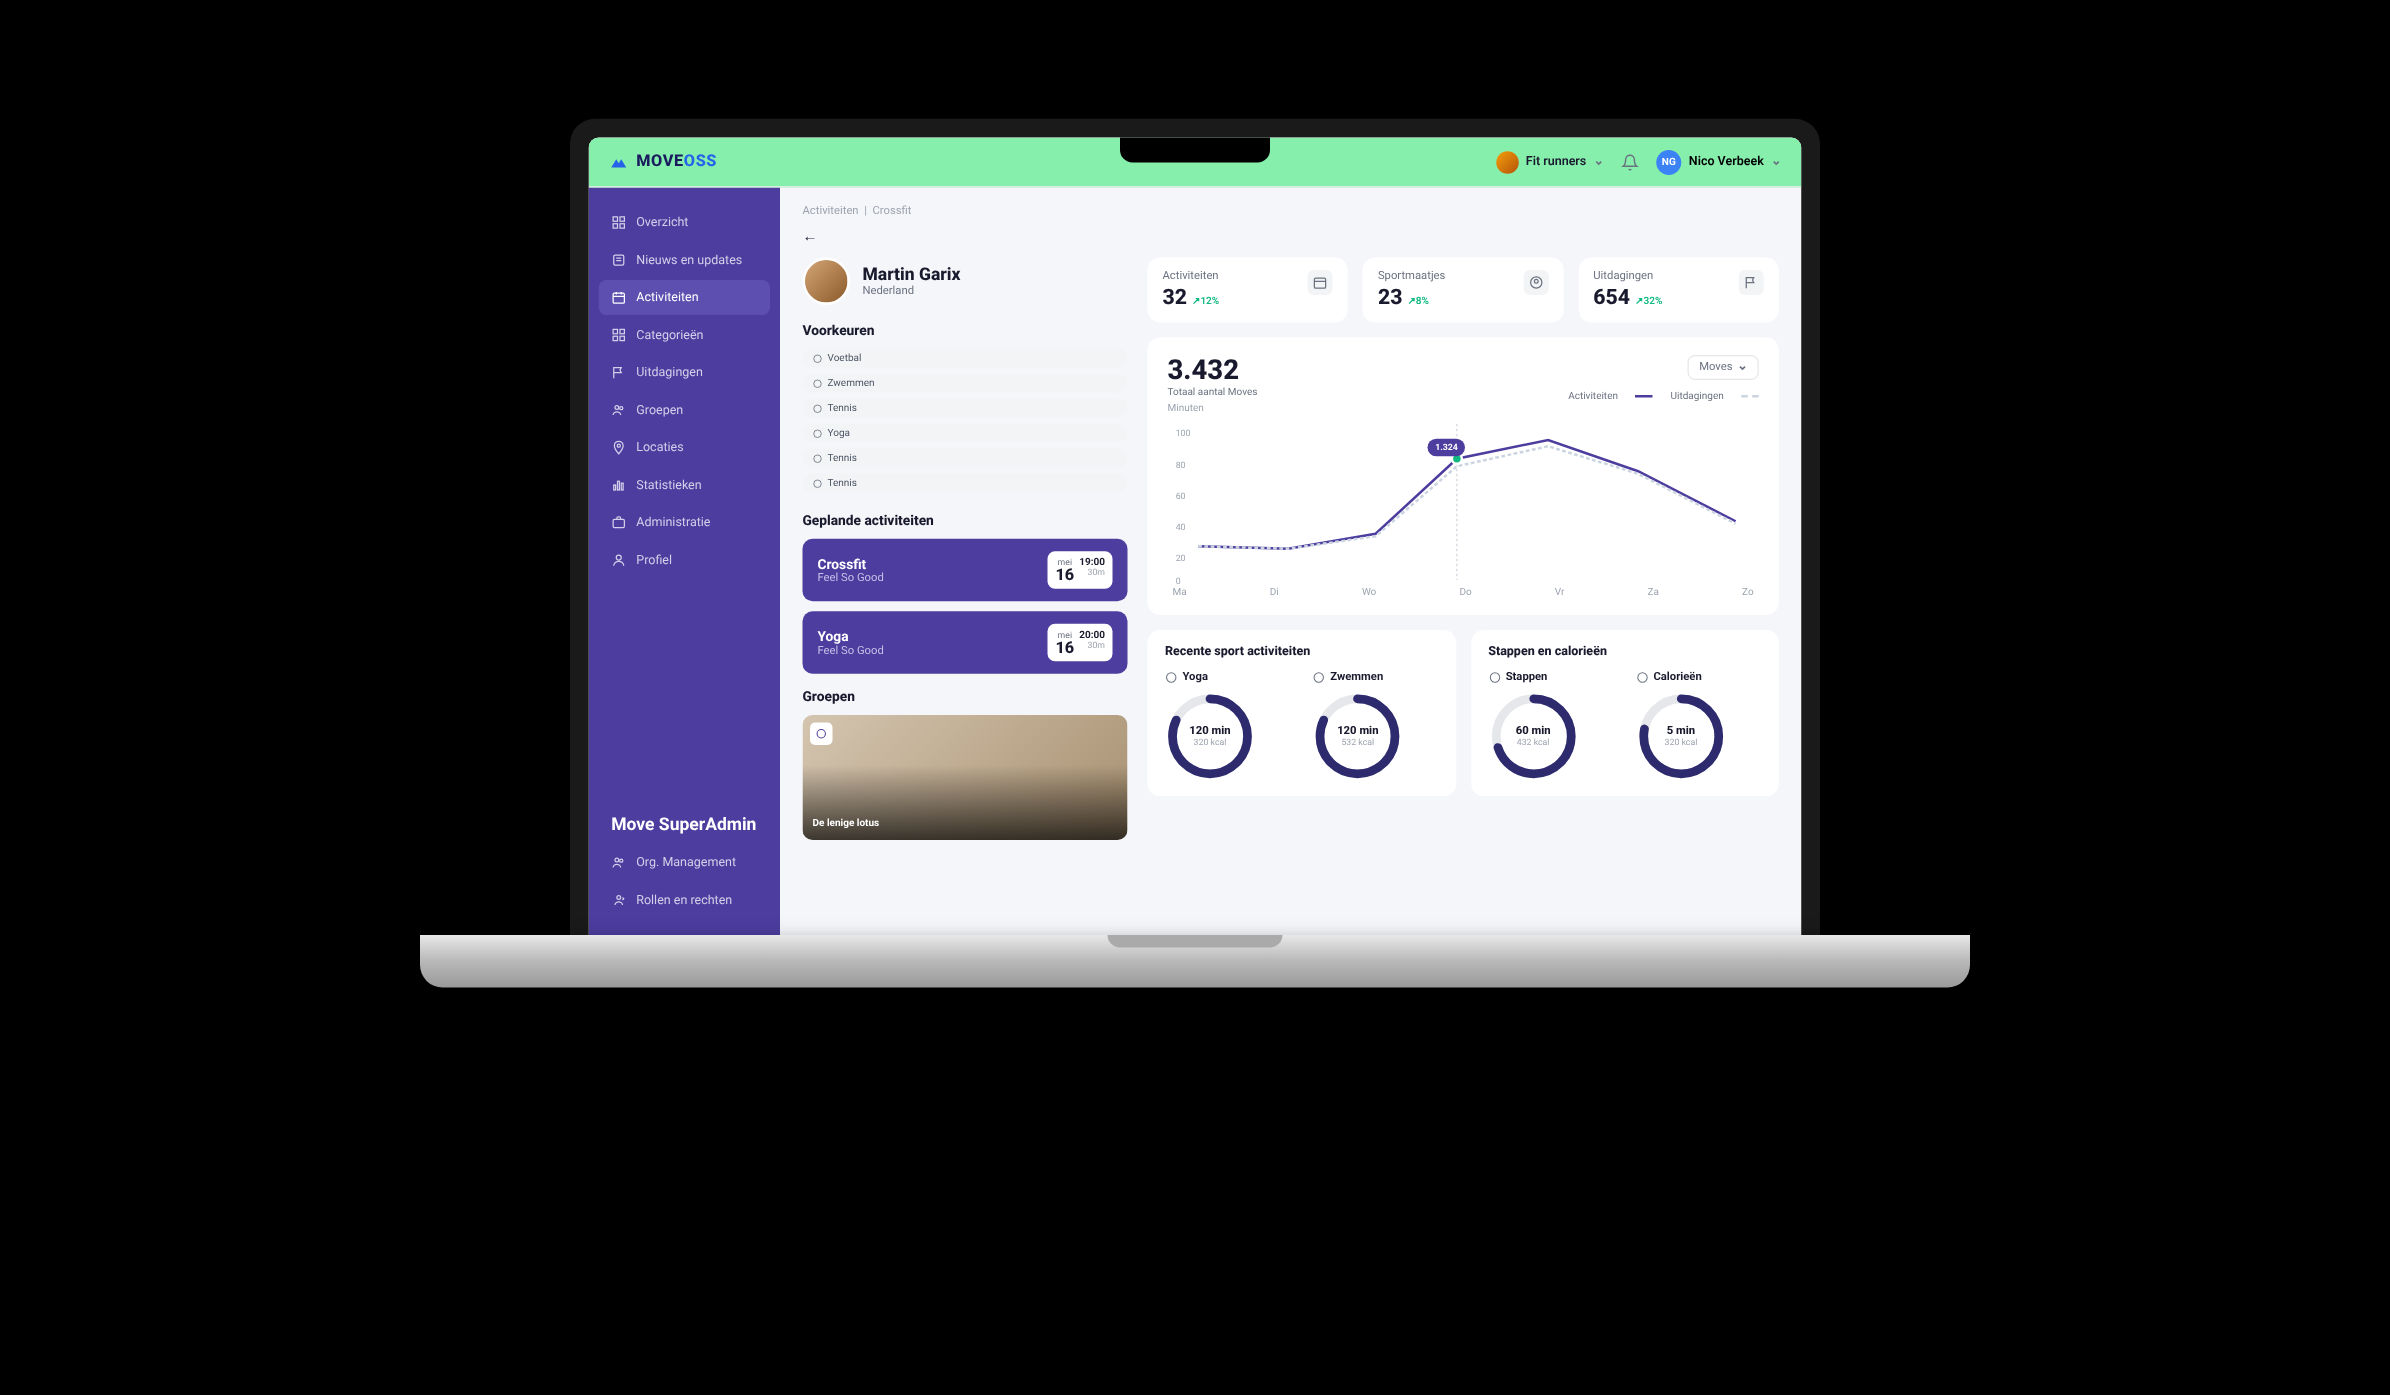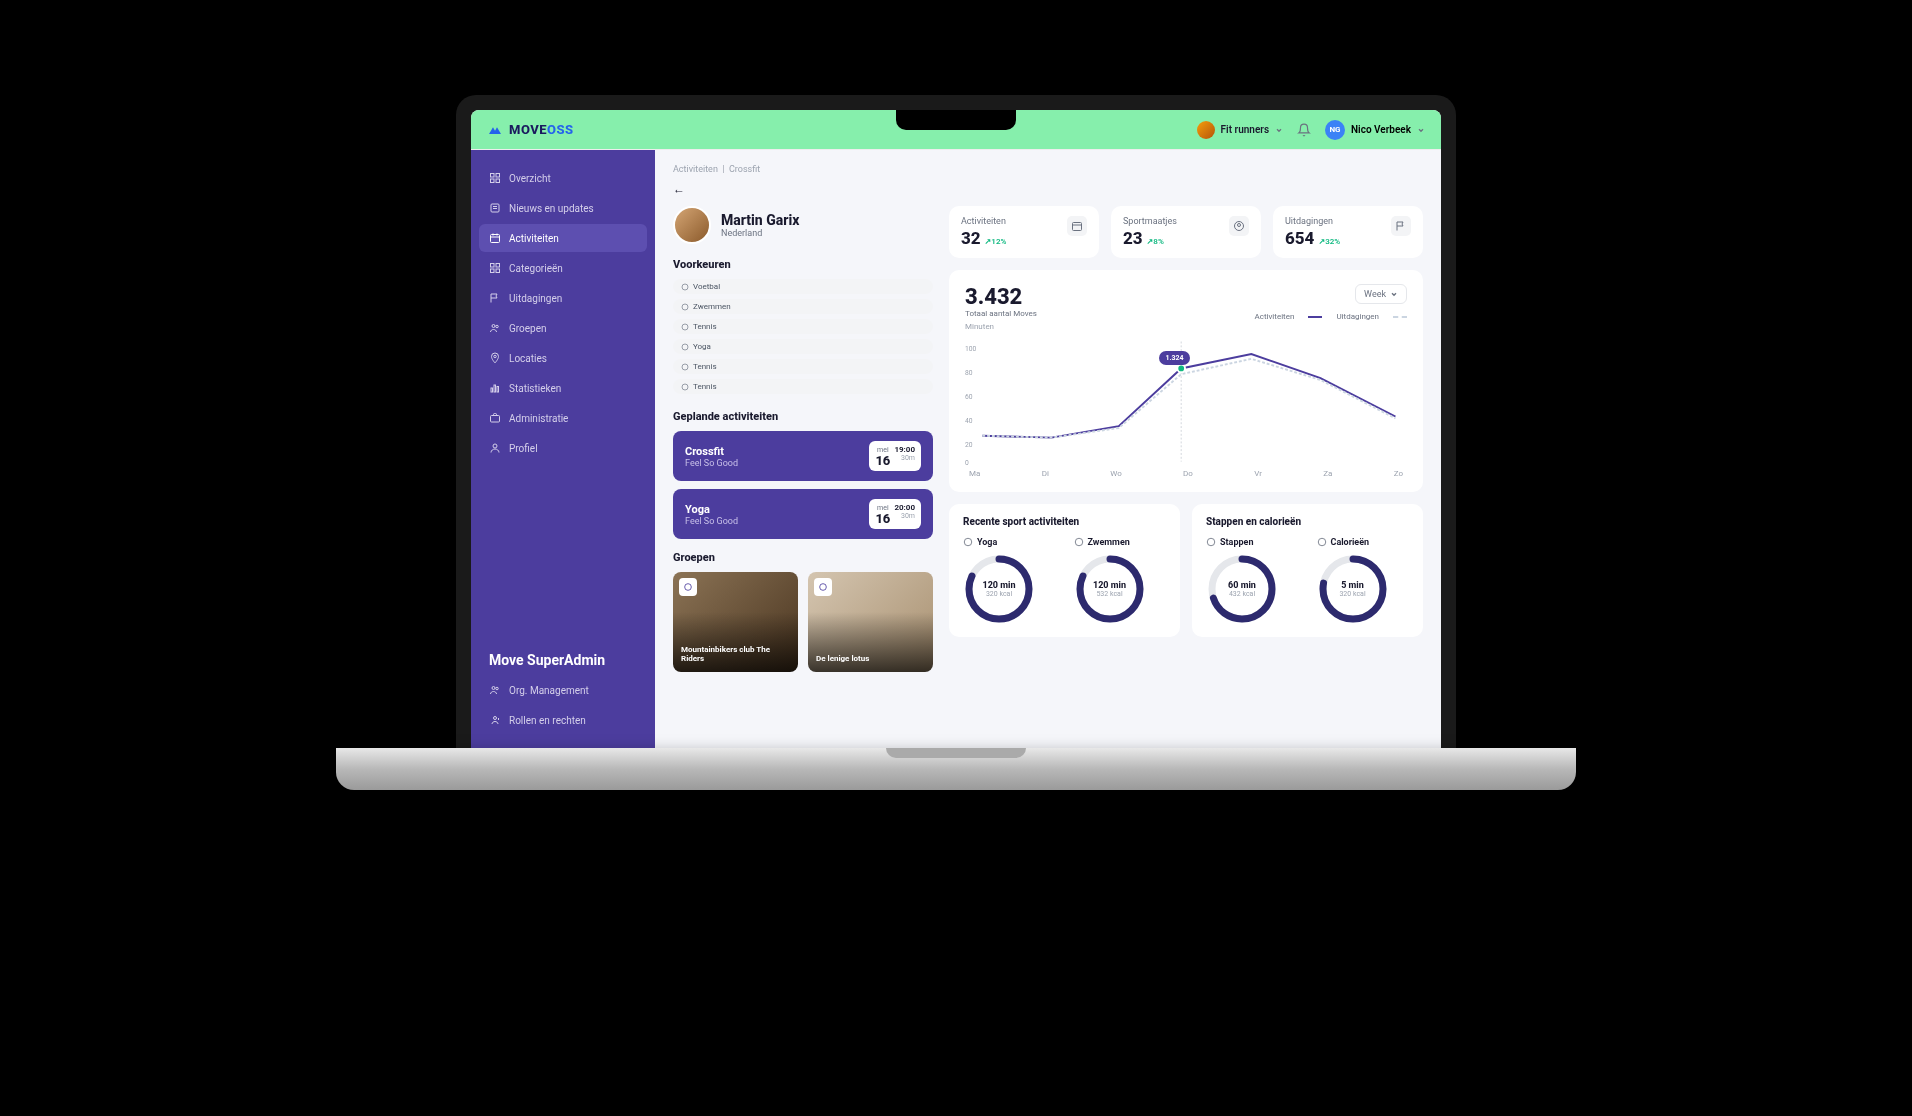--- a/index.html
+++ b/index.html
@@ -13,21 +13,21 @@
 .logo-text { color: #1a1a5e; letter-spacing: 0.5px; }
 .logo-text .oss { color: #2563eb; }
 .topbar-right { display: flex; align-items: center; gap: 14px; }
 .org-select { display: flex; align-items: center; gap: 6px; font-size: 10px; font-weight: 600; color: #1a1a2e; cursor: pointer; }
 .org-avatar { width: 18px; height: 18px; border-radius: 50%; background: linear-gradient(135deg, #f59e0b, #b45309); }
 .bell-icon { width: 14px; height: 14px; cursor: pointer; color: #6b7280; }
 .user-chip { display: flex; align-items: center; gap: 6px; font-size: 10px; font-weight: 600; cursor: pointer; }
 .user-avatar { width: 20px; height: 20px; border-radius: 50%; background: #3b82f6; color: #fff; display: flex; align-items: center; justify-content: center; font-size: 8px; font-weight: 700; }
 .chevron { width: 8px; height: 8px; }
 .body { flex: 1; display: flex; overflow: hidden; }
-.sidebar { width: 184px; background: #4c3d9e; color: #fff; padding: 14px 8px; display: flex; flex-direction: column; font-size: 10px; }
+.sidebar { width: 153px; background: #4c3d9e; color: #fff; padding: 14px 8px; display: flex; flex-direction: column; font-size: 10px; }
 .nav-item { display: flex; align-items: center; gap: 8px; padding: 8px 10px; border-radius: 6px; cursor: pointer; color: #d4cfea; margin-bottom: 2px; }
 .nav-item.active { background: #5d4fb0; color: #fff; }
 .nav-icon { width: 12px; height: 12px; flex-shrink: 0; }
 .nav-section-title { padding: 8px 10px; font-weight: 700; color: #fff; font-size: 14px; margin-top: auto; }
 .main { flex: 1; padding: 14px 18px; overflow: auto; }
 .breadcrumb { font-size: 9px; color: #9ca3af; margin-bottom: 4px; }
 .back-arrow { font-size: 12px; color: #1a1a2e; cursor: pointer; margin-bottom: 10px; display: inline-block; }
 .content-grid { display: grid; grid-template-columns: 260px 1fr; gap: 16px; }
 .profile-row { display: flex; align-items: center; gap: 10px; margin-bottom: 14px; }
 .profile-avatar { width: 38px; height: 38px; border-radius: 50%; background: linear-gradient(135deg, #d4a574, #8b5a2b); border: 2px solid #fff; }
@@ -319,28 +319,20 @@
                           <div class="planned-time">20:00</div>
                           <div class="planned-dur">30m</div>
                         </div>
                       </div>
                     </div>
                   </div>
                 </div>
 
       <div class="section-title" style="margin-top:12px">Groepen</div>
       <div class="groups-row" id="groups-row">
-                  <div class="group-card">
-                    <div class="group-badge">
-                      <svg width="10" height="10" viewBox="0 0 24 24" fill="none" stroke="#4c3d9e" stroke-width="2">
-                        <circle cx="12" cy="12" r="8"></circle>
-                      </svg>
-                    </div>
-                    <div class="group-title">Mountainbikers club The Riders</div>
-                  </div>
                   <div class="group-card yoga">
                     <div class="group-badge">
                       <svg width="10" height="10" viewBox="0 0 24 24" fill="none" stroke="#4c3d9e" stroke-width="2">
                         <circle cx="12" cy="12" r="8"></circle>
                       </svg>
                     </div>
                     <div class="group-title">De lenige lotus</div>
                   </div>
                 </div>
     </div>
@@ -386,21 +378,21 @@
 
       <div class="chart-card">
         <div class="chart-header">
           <div>
             <div class="chart-total">3.432</div>
             <div class="chart-sublabel">Totaal aantal Moves</div>
             <div class="chart-unit">Minuten</div>
           </div>
           <div style="display:flex;flex-direction:column;align-items:flex-end;gap:8px">
             <div class="period-select">
-              <span>Week</span>
+              <span>Moves</span>
               <svg class="chevron" viewBox="0 0 12 12" fill="none" stroke="#6b7280" stroke-width="2">
                           <path d="M3 5l3 3 3-3"></path>
                         </svg>
             </div>
             <div class="legend">
               <span>Activiteiten</span>
                         <span class="legend-line"></span>
               <span>Uitdagingen</span>
                         <span class="legend-dash"></span>
             </div>

